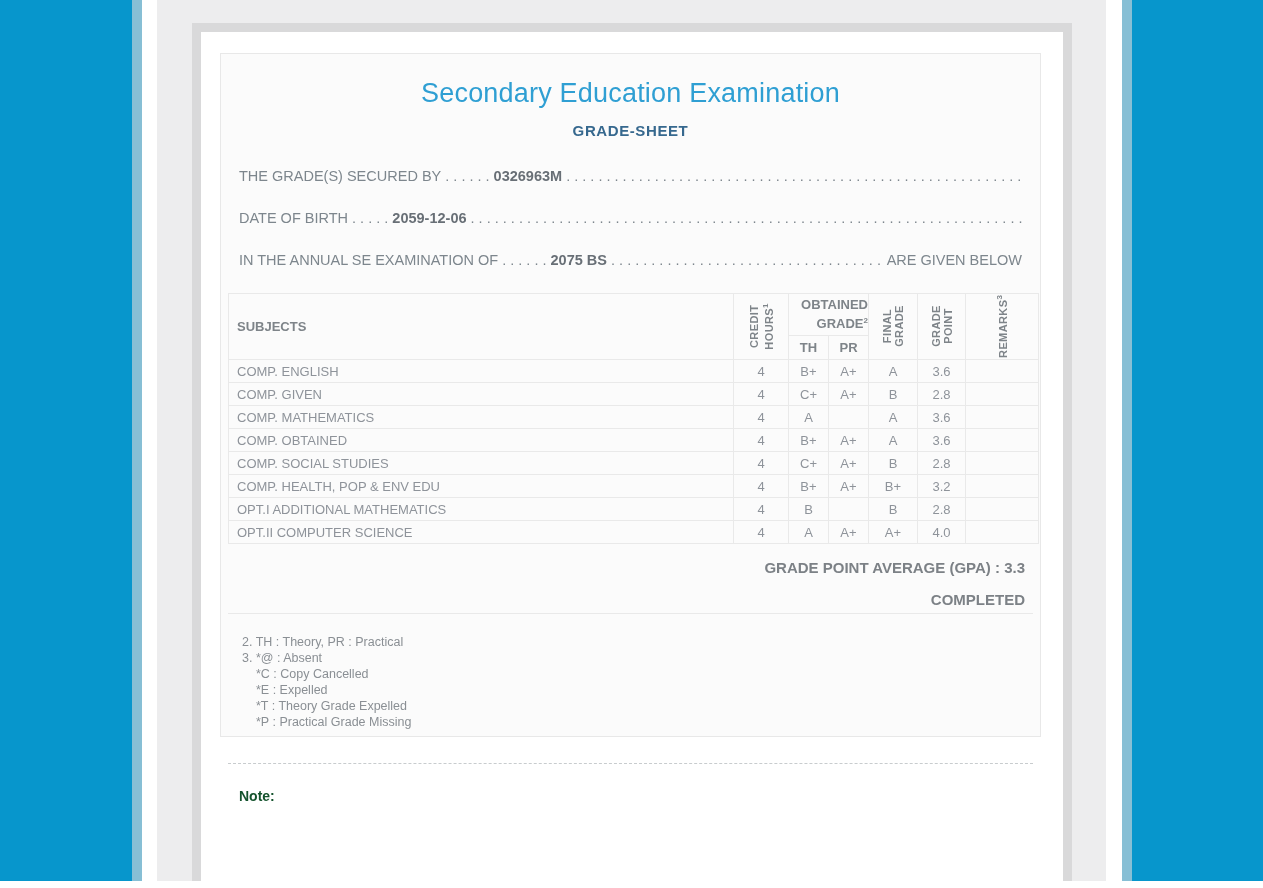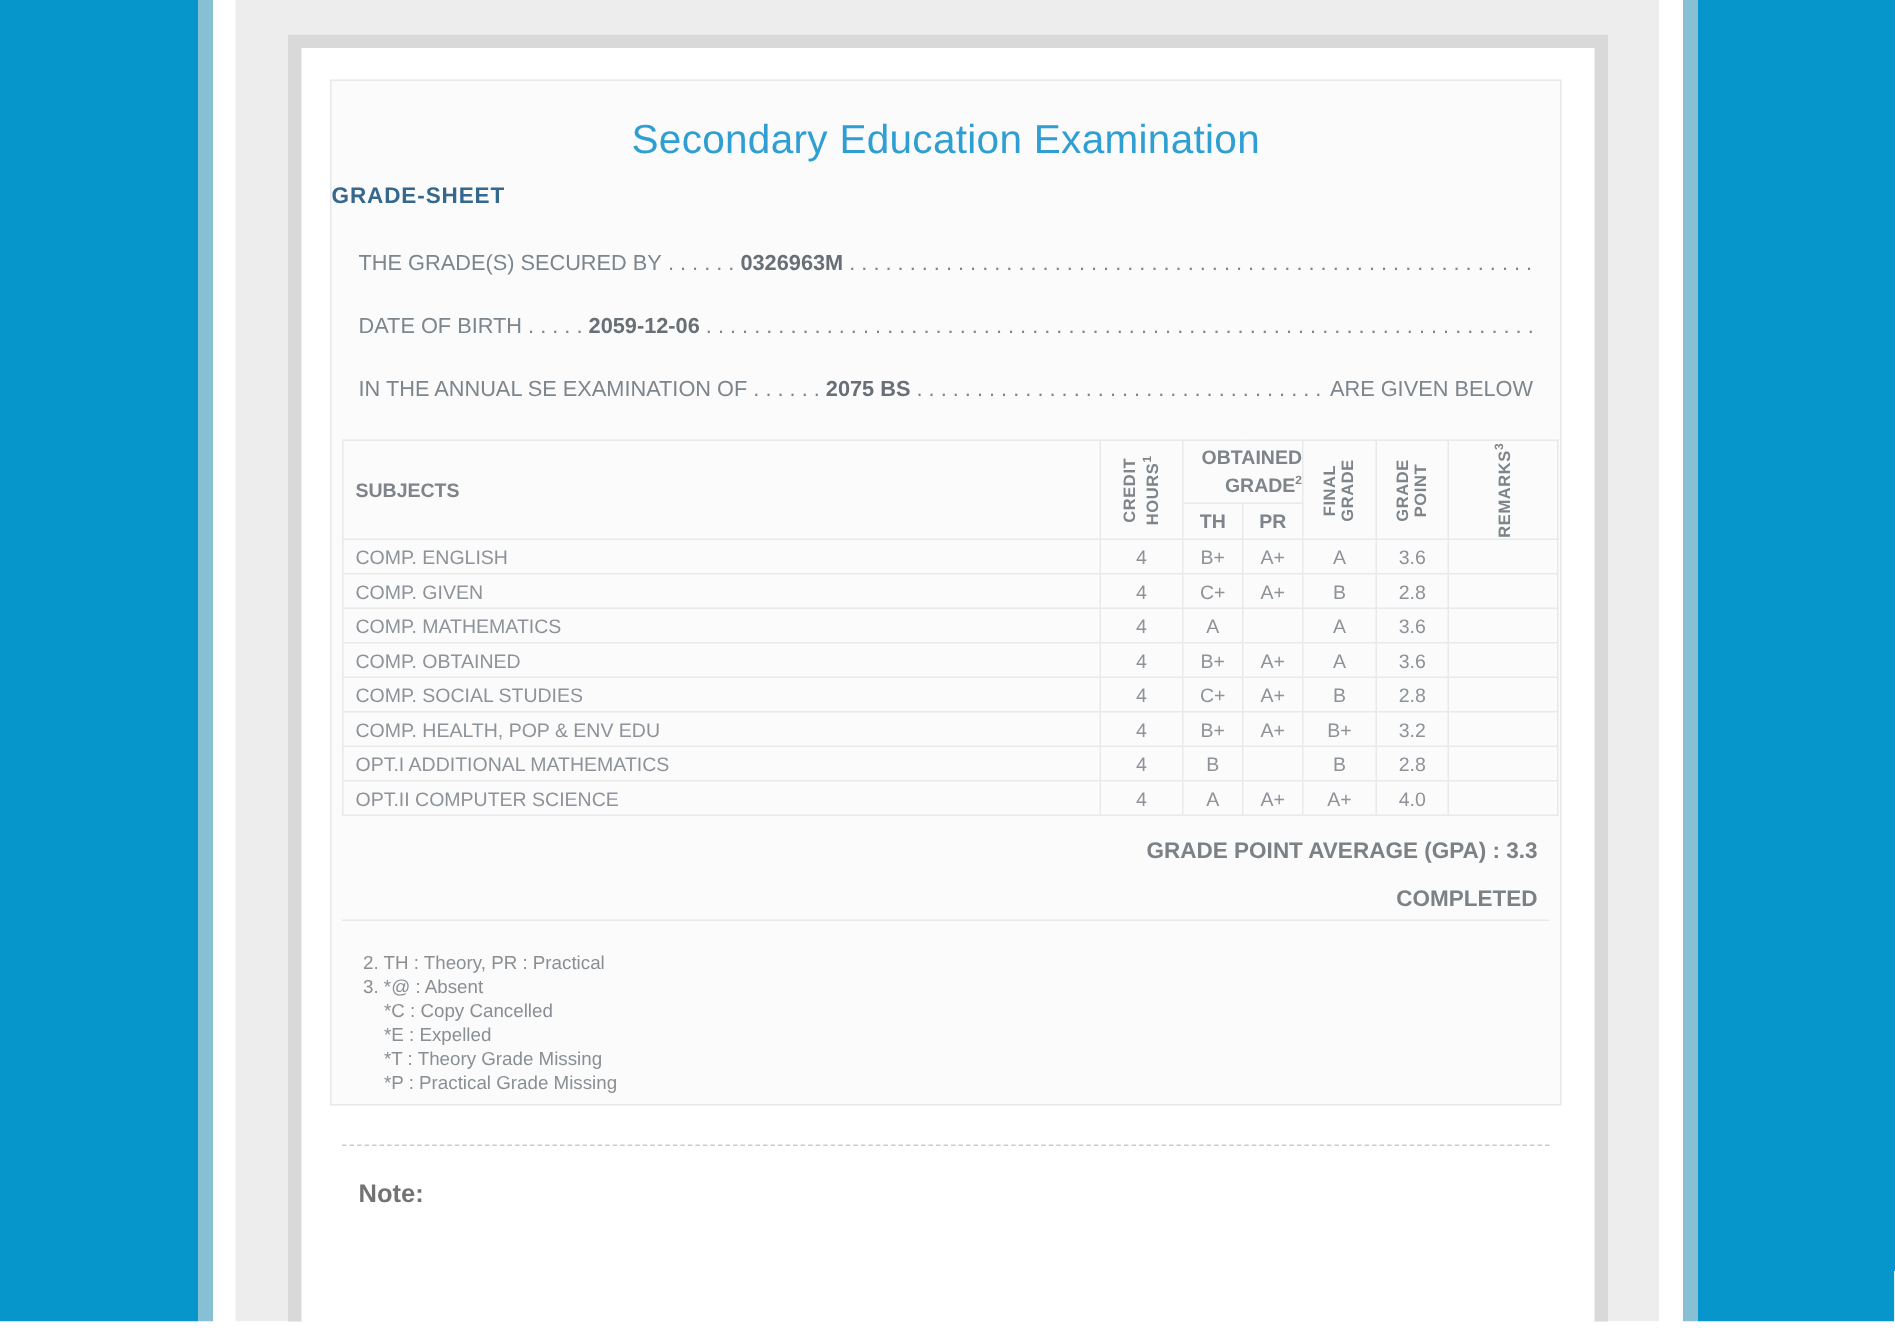--- a/index.html
+++ b/index.html
@@ -15,21 +15,21 @@
   .bg-blue-right { position:absolute; top:0; bottom:0; left:1132px; right:0; background:#0796cc; }
 
   .card  { position:absolute; left:192px; top:23px; width:880px; height:900px;
            background:#ffffff; border:9px solid #d9d9da; }
   .paper { position:absolute; left:220px; top:53px; width:821px; height:684px;
            background:#fbfbfb; border:1px solid #e8e8e8; }
 
   
   .title    { margin-top:24px; text-align:center; font-size:27px; font-weight:500;
               color:#2f9fd3; letter-spacing:0.2px; line-height:30px; }
-  .subtitle { margin-top:14px; font-size:15px; font-weight:bold;
+  .subtitle { margin-top:14px; text-align:center; font-size:15px; font-weight:bold;
               color:#36688e; letter-spacing:0.6px; line-height:18px; }
 
   
   .info-lines { margin:27px 18px 0; }
   .info-line  { display:flex; align-items:baseline; white-space:pre; overflow:hidden;
                 font-size:14.5px; color:#7d868d; line-height:18px; margin-bottom:24px; }
   .info-line .val    { font-weight:bold; color:#686f76; }
   .info-line .fill   { flex:1 1 auto; min-width:0; overflow:hidden; white-space:pre; }
   .info-line .suffix { padding-left:5px; }
 
@@ -57,21 +57,21 @@
 
   
   .footnotes { margin:0 7px; padding-top:20px; font-size:12.5px; color:#8a8f94; }
   .fn-line { padding-left:14px; line-height:16px; }
   .fn-sub  { padding-left:28px; }
 
   .dashed-sep { margin:33px 7px 0; border-top:1px dashed #c8ccce; height:0; }
 
   
   .note { margin:24px 18px 0; }
-  .note-heading { font-size:17px; font-weight:bold; color:#737373; line-height:16px; }
+  .note-heading { font-size:14px; font-weight:bold; color:#14532d; line-height:16px; }
   .note-text { font-size:12.5px; color:#8a8f94; line-height:16px; margin-top:1px; max-width:790px; }
 </style>
 </head>
 <body>
 
 <div class="stage">
   <div class="bg-blue-left"></div>
   <div class="bg-stripe-left"></div>
   <div class="bg-center"></div>
   <div class="bg-stripe-right"></div>
@@ -221,21 +221,21 @@
     <div class="summary">
       <div class="gpa-line">GRADE POINT AVERAGE (GPA) : 3.3</div>
       <div class="status-line">COMPLETED</div>
     </div>
 
     <div class="footnotes">
       <div class="fn-line">2. TH : Theory, PR : Practical</div>
       <div class="fn-line">3. *@ : Absent</div>
       <div class="fn-line fn-sub">*C : Copy Cancelled</div>
       <div class="fn-line fn-sub">*E : Expelled</div>
-      <div class="fn-line fn-sub">*T : Theory Grade Missing</div>
+      <div class="fn-line fn-sub">*T : Theory Grade Expelled</div>
       <div class="fn-line fn-sub">*P : Practical Grade Missing</div>
     </div>
 
     <div class="dashed-sep"></div>
 
     <div class="note">
       <div class="note-heading">Note:</div>
     </div>
 
   </div>

